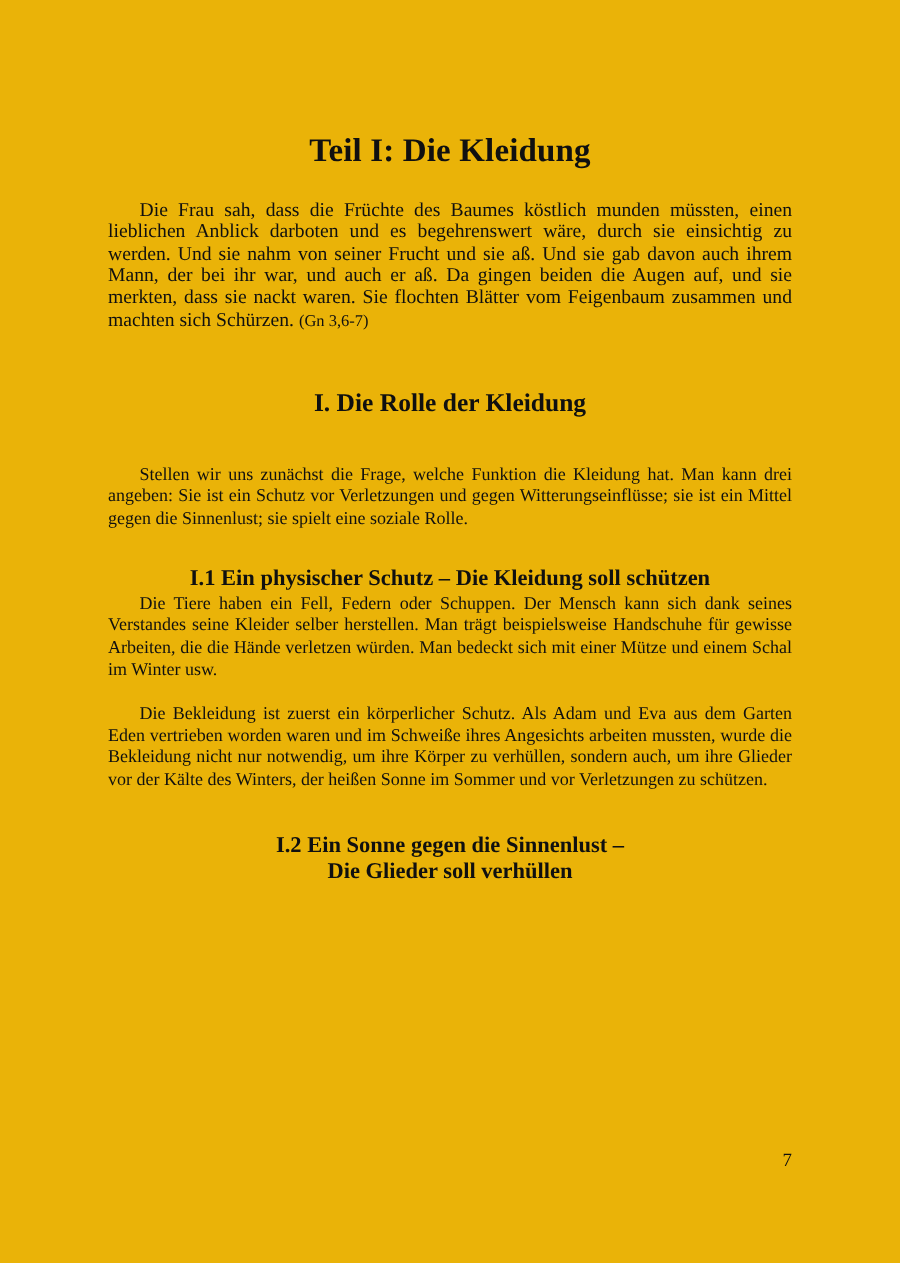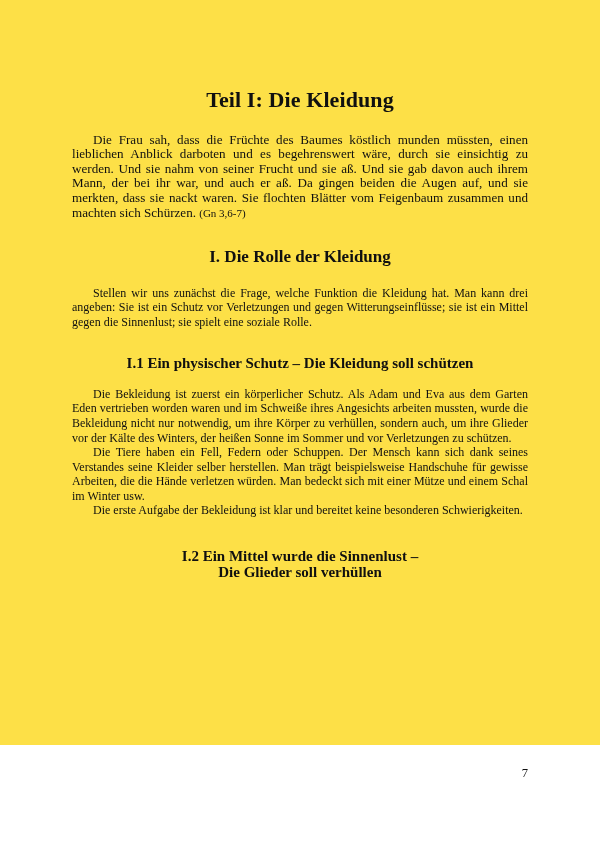--- a/index.html
+++ b/index.html
@@ -11,22 +11,22 @@
     height: 842px;
     background: #ffffff;
     font-family: "Liberation Serif", "DejaVu Serif", serif;
     color: #101010;
     overflow: hidden;
   }
 
   .page {
     position: relative;
     width: 600px;
-    height: 745px;
-    background: #fde047;
+    height: 842px;
+    background: #eab308;
     box-sizing: border-box;
   }
 
   .textblock {
     position: absolute;
     left: 72px;
     top: 0;
     width: 456px;
   }
 
@@ -53,21 +53,21 @@
 
   .citation {
     font-size: 11px;
     white-space: nowrap;
   }
 
   .section-heading {
     text-align: center;
     font-size: 17px;
     font-weight: bold;
-    margin: 4px;
+    margin: 15px;
     padding-top: 23px;
     line-height: 1.15;
   }
 
   .subsection-heading {
     text-align: center;
     font-size: 15px;
     font-weight: bold;
     margin: 0;
     padding-top: 26px;
@@ -114,25 +114,24 @@
     <h1 class="part-title">Teil I: Die Kleidung</h1>
 
     <p class="epigraph"><span>Die Frau sah, dass die Früchte des Baumes köstlich munden müssten, einen lieblichen Anblick darboten und es begehrenswert wäre, durch sie einsichtig zu werden. Und sie nahm von seiner Frucht und sie aß. Und sie gab davon auch ihrem Mann, der bei ihr war, und auch er aß. Da gingen beiden die Augen auf, und sie merkten, dass sie nackt waren. Sie flochten Blätter vom Feigenbaum zusammen und machten sich Schürzen.</span> <span class="citation">(Gn 3,6-7)</span></p>
 
     <h2 class="section-heading">I. Die Rolle der Kleidung</h2>
 
     <p class="body-para first-after-heading">Stellen wir uns zunächst die Frage, welche Funktion die Kleidung hat. Man kann drei angeben: Sie ist ein Schutz vor Verletzungen und gegen Witterungseinflüsse; sie ist ein Mittel gegen die Sinnenlust; sie spielt eine soziale Rolle.</p>
 
     <h3 class="subsection-heading">I.1 Ein physischer Schutz – Die Kleidung soll schützen</h3>
 
+    <p class="body-para tight">Die Tiere haben ein Fell, Federn oder Schuppen. Der Mensch kann sich dank seines Verstandes seine Kleider selber herstellen. Man trägt beispielsweise Handschuhe für gewisse Arbeiten, die die Hände verletzen würden. Man bedeckt sich mit einer Mütze und einem Schal im Winter usw.</p>
+
     <p class="body-para first-after-heading">Die Bekleidung ist zuerst ein körperlicher Schutz. Als Adam und Eva aus dem Garten Eden vertrieben worden waren und im Schweiße ihres Angesichts arbeiten mussten, wurde die Bekleidung nicht nur notwendig, um ihre Körper zu verhüllen, sondern auch, um ihre Glieder vor der Kälte des Winters, der heißen Sonne im Sommer und vor Verletzungen zu schützen.</p>
 
-    <p class="body-para tight">Die Tiere haben ein Fell, Federn oder Schuppen. Der Mensch kann sich dank seines Verstandes seine Kleider selber herstellen. Man trägt beispielsweise Handschuhe für gewisse Arbeiten, die die Hände verletzen würden. Man bedeckt sich mit einer Mütze und einem Schal im Winter usw.</p>
 
-    <p class="body-para tight">Die erste Aufgabe der Bekleidung ist klar und bereitet keine besonderen Schwierigkeiten.</p>
-
-    <h3 class="subsection-heading two-line"><span>I.2 Ein Mittel wurde die Sinnenlust –</span><br><span>Die Glieder soll verhüllen</span></h3>
+    <h3 class="subsection-heading two-line"><span>I.2 Ein Sonne gegen die Sinnenlust –</span><br><span>Die Glieder soll verhüllen</span></h3>
 
 
   </div>
 
   <div class="folio">7</div>
 </div>
 
 </body></html>

